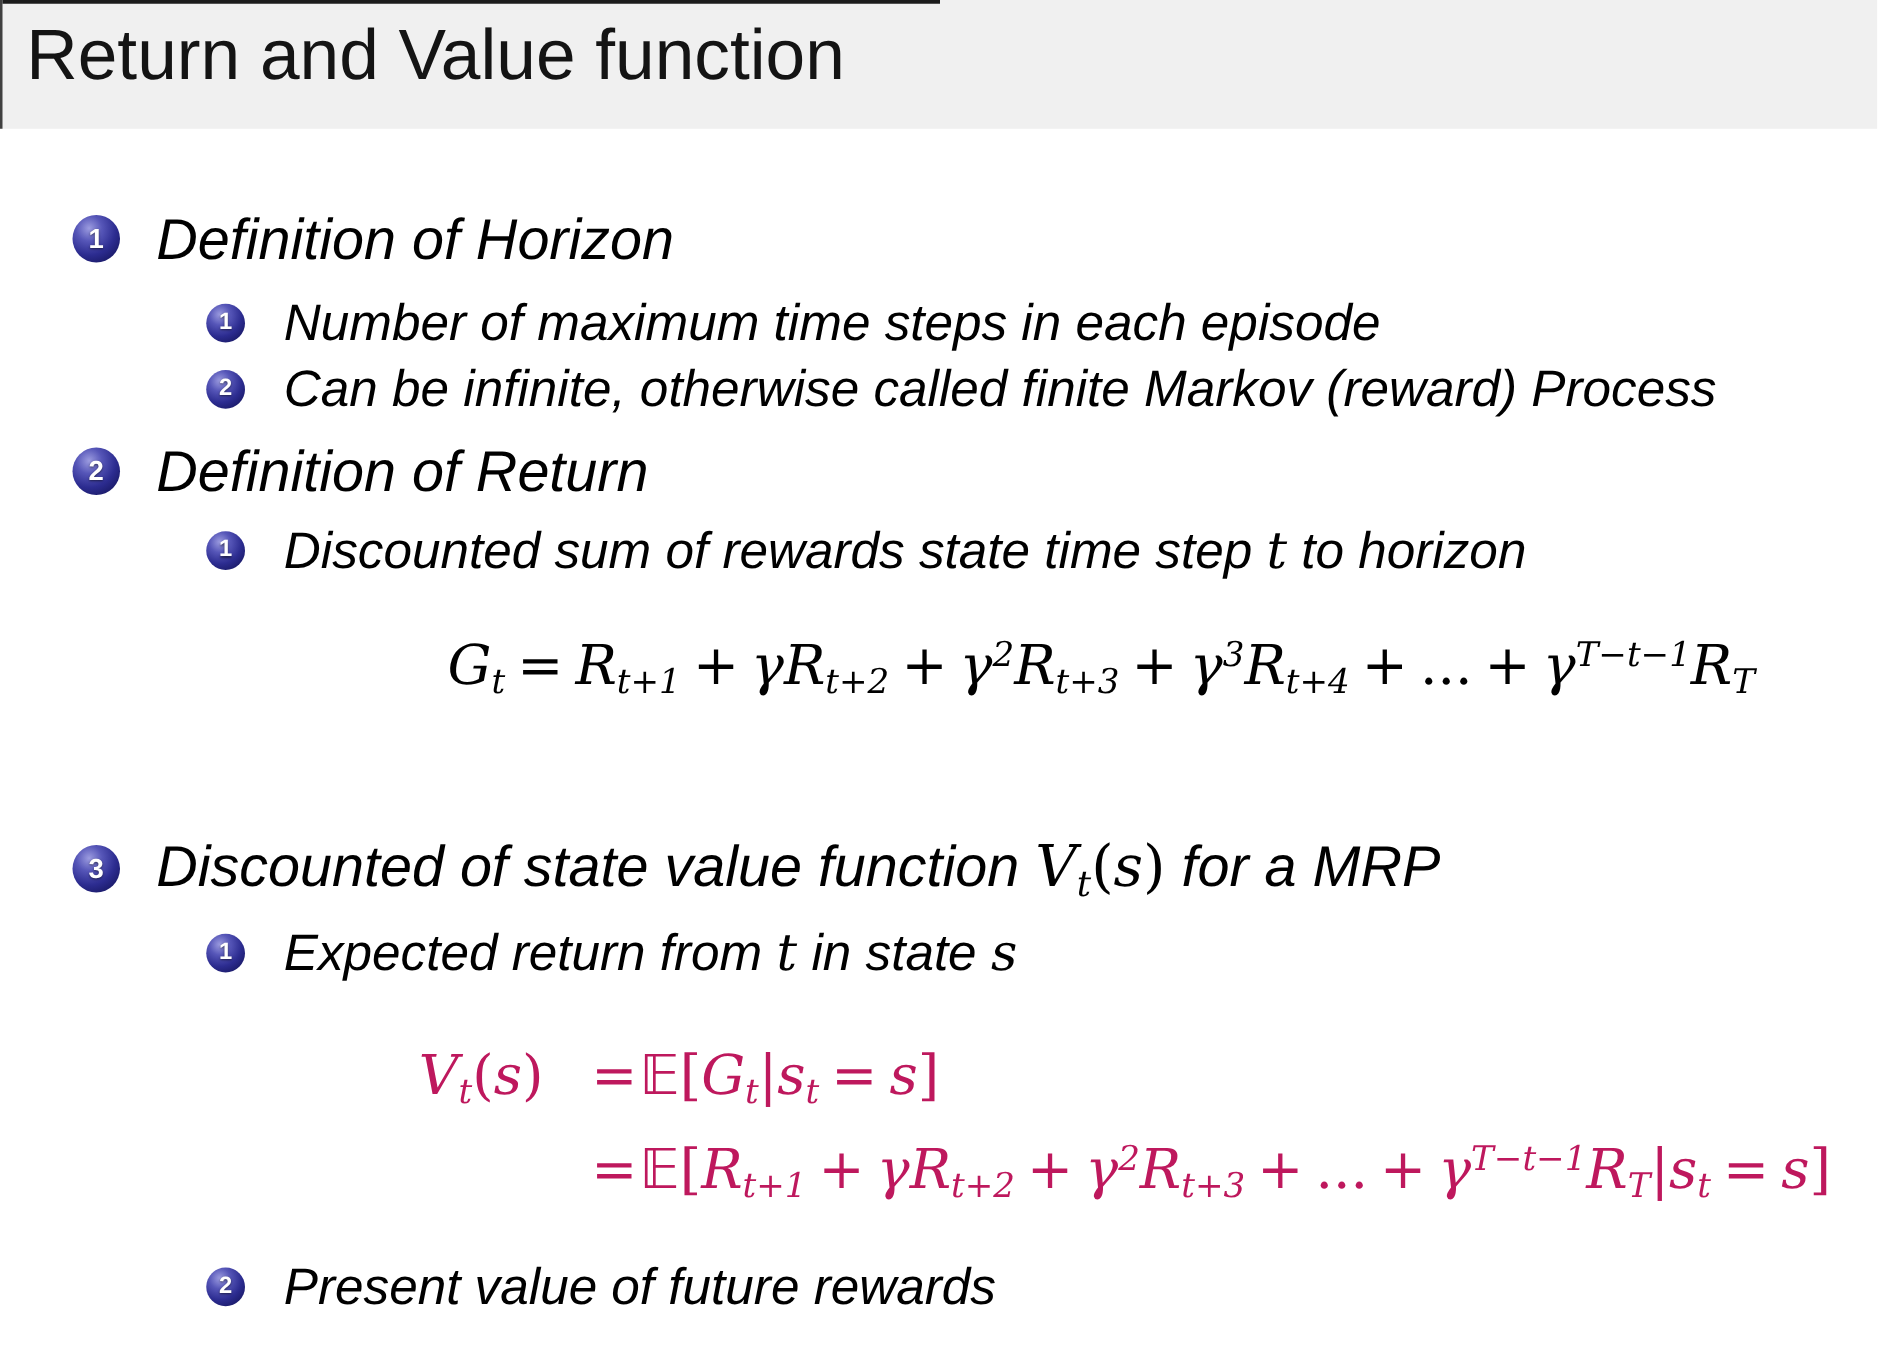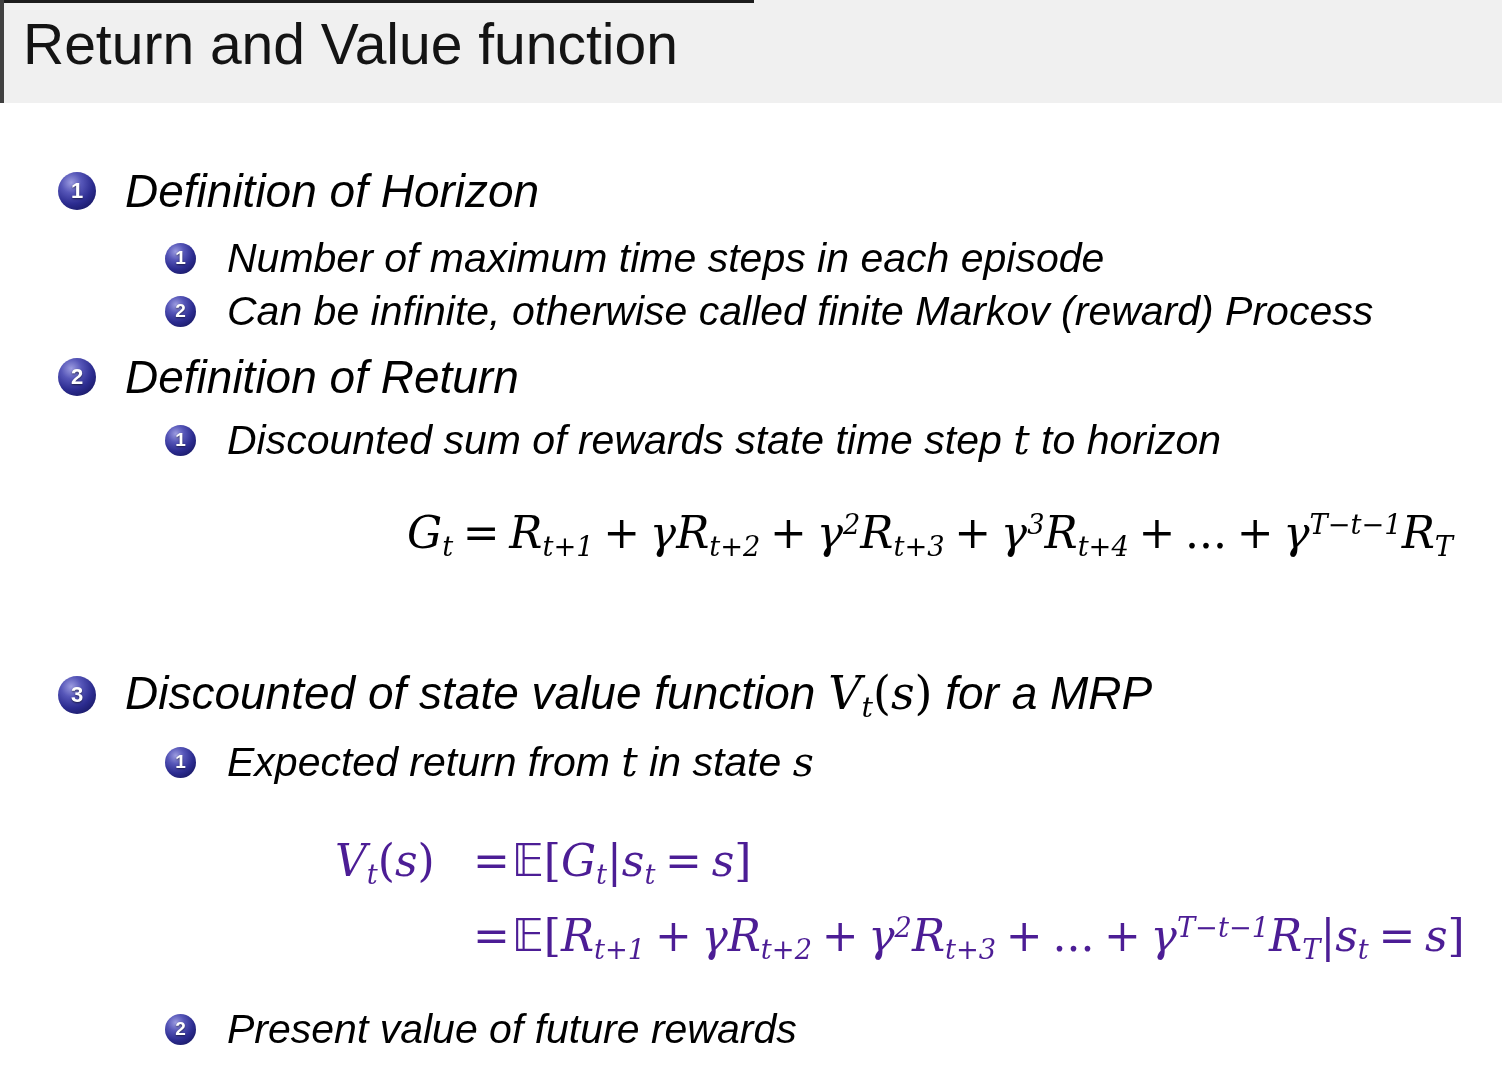--- a/index.html
+++ b/index.html
@@ -13,21 +13,21 @@
     overflow: hidden;
     font-family: "Liberation Sans", sans-serif;
     color: #000000;
   }
 
   
   .frametitle {
     position: relative;
     height: 103px;
     background: #f0f0f0;
-    border-left: 4px solid #404040;
+    border-left: 2px solid #404040;
   }
   .frametitle::before {
     content:"";
     position:absolute;
     top:0; left:0;
     width: 750px; height: 3px;
     background: #1c1c1c;
   }
   .frametitle h1 {
     margin: 0;
@@ -61,21 +61,21 @@
   }
   .b1 { width: 38px; height: 38px; font-size: 22px; }
   .b2 { width: 31px; height: 31px; font-size: 19px; }
 
   
   #r-item1   { margin-top: 60px; }
   #r-sub11   { margin-top: 14px; }
   #r-sub12   { margin-top: 3px;  }
   #r-item2   { margin-top: 13px; }
   #r-sub21   { margin-top: 10px; }
-  #f-gt      { margin-top: 36px; text-align: center; }
+  #f-gt      { margin-top: 36px; }
   #r-item3   { margin-top: 100px; }
   #r-sub31   { margin-top: 13px; }
   #f-vt      { margin-top: 44px; }
   #r-sub32   { margin-top: 36px; }
 
   
   .seg-t  { font-family: "Liberation Sans", sans-serif; font-style: italic; }
   .seg-v  { font-family: "DejaVu Serif", serif; font-style: italic; }
   .seg-tr { font-family: "DejaVu Serif", serif; font-style: normal; }
   .seg-op { font-family: "DejaVu Serif", serif; font-style: normal; margin: 0 0.22em; }
@@ -94,21 +94,21 @@
   .displaymath {
     margin-left: 358px;
     font-size: 44px;
     line-height: 1.45;
     white-space: nowrap;
     color: #000;
   }
   .valign {
     margin-left: 335px;
     font-size: 44px;
-    color: #4c1d95;
+    color: #be185d;
   }
   .arow { display: flex; align-items: baseline; line-height: 1.35; white-space: nowrap; }
   .arow + .arow { margin-top: 12px; }
   .lhs { display: inline-block; width: 138px; flex: none; }
 </style>
 </head>
 <body>
 
 <div class="slide">
 

